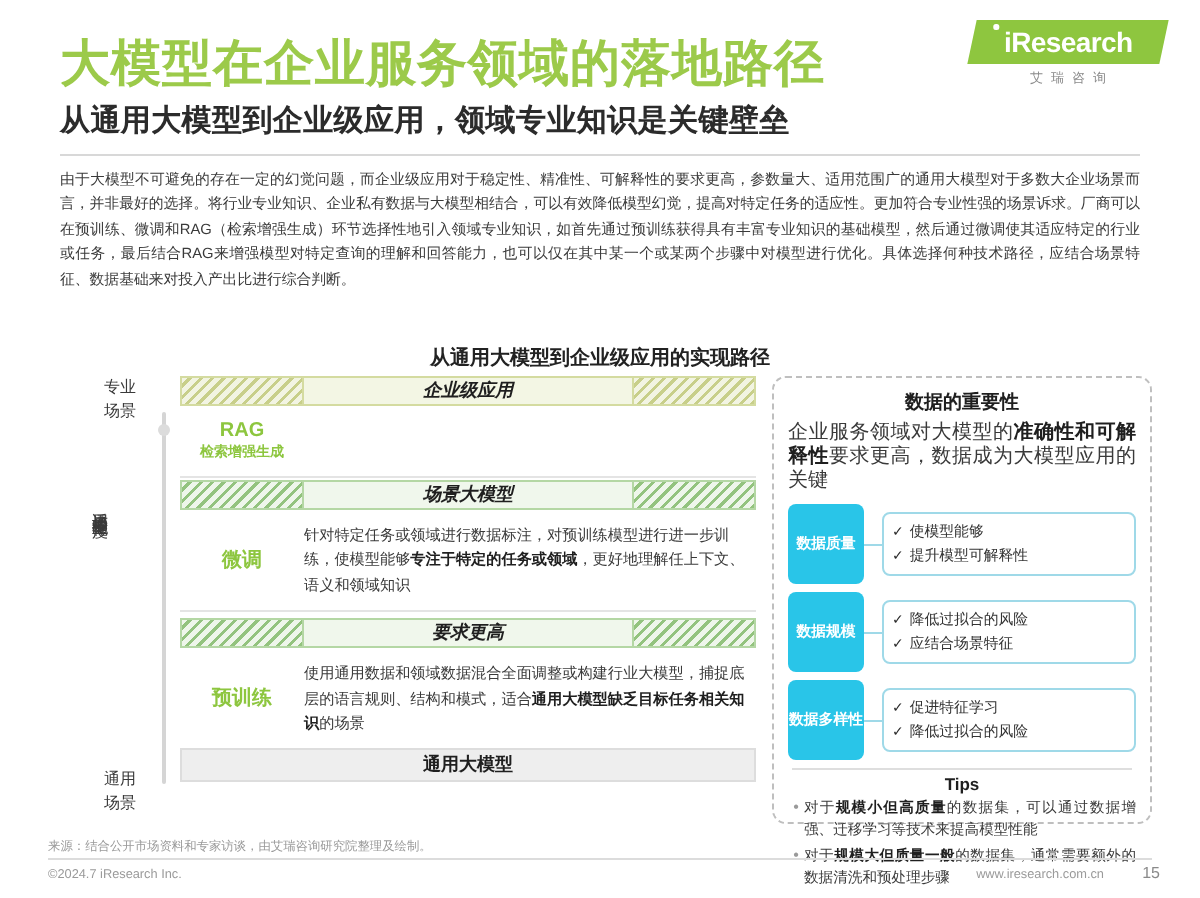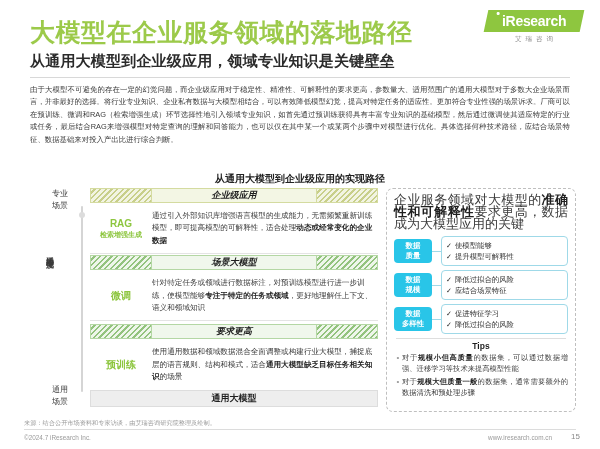--- a/index.html
+++ b/index.html
@@ -122,29 +122,29 @@
 
   .sep{height:1px;background:#e4e4e4;}
 
   
   .right{
     position:absolute;left:386px;top:188px;width:190px;height:224px;
     border:1px dashed #bfbfbf;border-radius:7px;box-sizing:border-box;
     padding:6px 7px 0 7px;
   }
   .r-title{text-align:center;font-size:9.5px;font-weight:bold;color:#1f1f1f;margin-bottom:3px;}
-  .r-lead{font-size:13px;line-height:12px;color:#3a3a3a;text-align:justify;font-family:Liberation Mono, monospace;}
+  .r-lead{font-size:10px;line-height:12px;color:#3a3a3a;text-align:justify;}
   .r-lead b{color:#1f1f1f;}
 
   .pillars{margin-top:5px;}
   .pillar{display:flex;align-items:center;margin-bottom:4px;position:relative;}
   .pillar .badge{
-    width:38px;flex:0 0 38px;height:24px;border-radius:4px;background:#29c5e8;
+    width:38px;flex:0 0 38px;height:40px;border-radius:4px;background:#29c5e8;
     color:#ffffff;font-size:7.4px;font-weight:bold;line-height:10px;
-    display:flex;flex-direction:column;align-items:center;justify-content:center;
+    display:flex;flex-direction:row;align-items:center;justify-content:center;
     text-align:center;
   }
   .pillar .conn{flex:0 0 9px;height:1px;background:#9fd9e8;}
   .pillar .items{
     flex:1;border:1px solid #9fd9e8;border-radius:4px;background:#ffffff;
     padding:3px 4px;box-sizing:border-box;
   }
   .pillar .items div{
     font-size:7.4px;line-height:11px;color:#333;white-space:nowrap;
   }
@@ -207,21 +207,20 @@
         <div class="core core-olive"></div>
         <div class="hatch r hatch-olive"></div>
         <div class="lbl">企业级应用</div>
       </div>
 
       <div class="desc">
         <div class="tag">
           <div class="t1">RAG</div>
           <div class="t2">检索增强生成</div>
         </div>
-        <div class="txt"><span>通过引入外部知识库增强语言模型的生成能力，无需频繁重新训练模型，即可提高模型的可解释性，适合处理</span><b>动态或经常变化的企业数据</b></div>
       </div>
       <div class="sep"></div>
 
       <div class="bar" style="margin-top:1px">
         <div class="hatch l hatch-green"></div>
         <div class="core core-green"></div>
         <div class="hatch r hatch-green"></div>
         <div class="lbl">场景大模型</div>
       </div>
 
@@ -246,20 +245,21 @@
         </div>
         <div class="txt"><span>使用通用数据和领域数据混合全面调整或构建行业大模型，捕捉底层的语言规则、结构和模式，适合</span><b>通用大模型缺乏目标任务相关知识</b><span>的场景</span></div>
       </div>
 
       <div class="bar-plain">通用大模型</div>
 
     </div>
   </div>
 
   <div class="right">
+    <div class="r-title">数据的重要性</div>
     <div class="r-lead"><span>企业服务领域对大模型的</span><b>准确性和可解释性</b><span>要求更高，数据成为大模型应用的关键</span></div>
 
     <div class="pillars">
 
       <div class="pillar">
         <div class="badge">
           <div>数据</div>
           <div>质量</div>
         </div>
         <div class="conn"></div>

